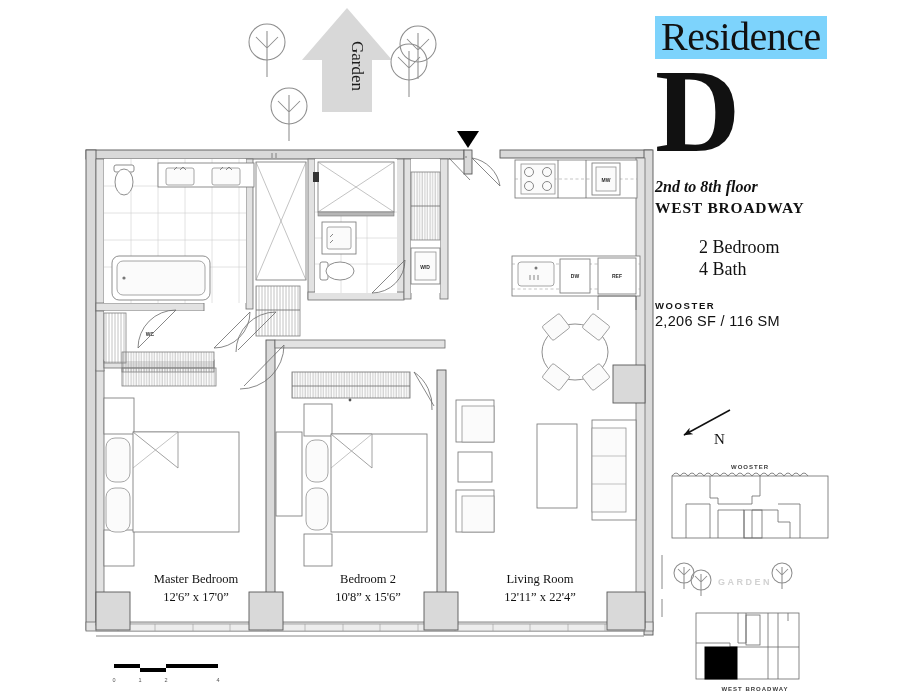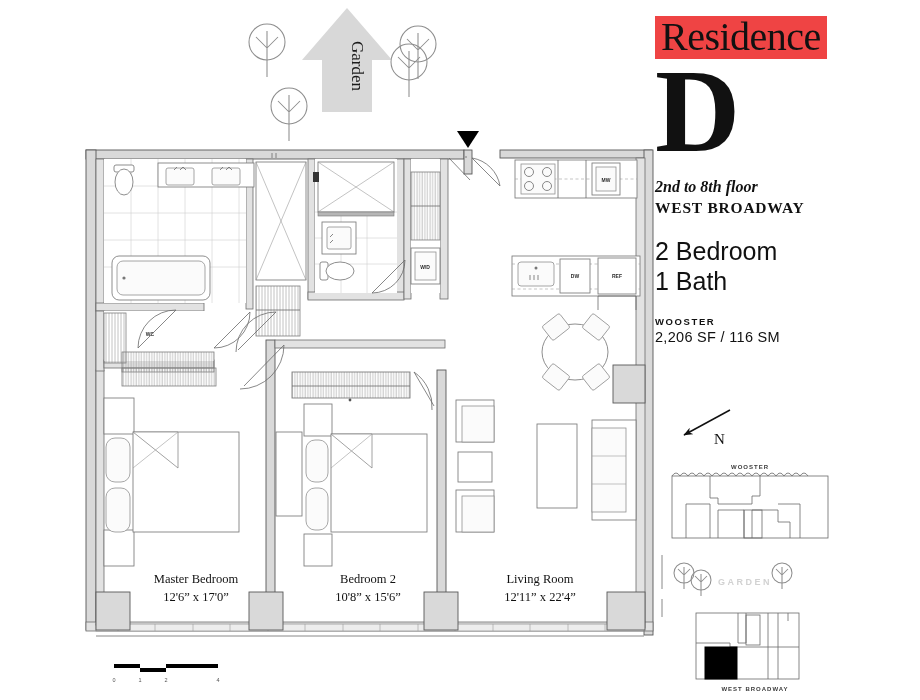--- a/index.html
+++ b/index.html
@@ -9,39 +9,39 @@
     font-family:"Liberation Serif", serif;
     color:#111;
   }
   .stage{position:absolute;left:0;top:0;width:920px;height:700px;}
   svg{display:block;}
   .abs{position:absolute;}
 
   
   #info-panel{position:absolute;left:655px;top:16px;width:255px;}
   #residence-band{
-    display:inline-block;background:#ef4444;padding:1px 6px 2px 6px;
+    display:inline-block;background:#7dd3fc;padding:1px 6px 2px 6px;
     font-size:40px;line-height:1.0;letter-spacing:-0.5px;
     font-family:"Liberation Serif", serif;
   }
   #residence-letter{
     font-family:"Liberation Serif", serif;
     font-size:118px;line-height:0.86;font-weight:700;margin-top:2px;
     letter-spacing:-2px;
   }
   #floor-range{
     font-style:italic;font-size:16px;margin-top:16px;font-weight:700;
     font-family:"Liberation Serif", serif;
   }
   #street-name{
     font-size:15.5px;letter-spacing:0.8px;margin-top:3px;font-weight:700;
     font-family:"Liberation Serif", serif;
   }
   #beds-line,#baths-line{
-    font-size:25px;line-height:1.18;font-family:Liberation Sans, sans-serif;
+    font-size:18px;line-height:1.18;font-family:Liberation Serif, serif;padding-left:44px;
   }
   #beds-line{margin-top:20px;}
   #interior-label{
     font-family:"Liberation Sans", sans-serif;font-size:9.5px;font-weight:700;
     letter-spacing:1.6px;margin-top:20px;
   }
   #interior-area{
     font-family:"Liberation Sans", sans-serif;font-size:14.5px;margin-top:2px;
     letter-spacing:0.3px;
   }
@@ -85,21 +85,21 @@
 <body>
 
 <div class="stage">
 
   <div id="info-panel">
     <div id="residence-band">Residence</div>
     <div id="residence-letter">D</div>
     <div id="floor-range">2nd to 8th floor</div>
     <div id="street-name">WEST BROADWAY</div>
     <div id="beds-line">2 Bedroom</div>
-    <div id="baths-line">1 Bath</div>
+    <div id="baths-line">4 Bath</div>
     <div id="interior-label">WOOSTER</div>
     <div id="interior-area">2,206 SF / 116 SM</div>
   </div>
 
   <svg class="abs" style="left:670px;top:408px;" width="110" height="46">
     <defs>
       <marker id="arrhead" markerWidth="7" markerHeight="7" refX="5.6" refY="3" orient="auto">
         <path d="M0,0.6 L6,3 L0,5.4 L1.7,3 Z" fill="#111"></path>
       </marker>
     </defs>

